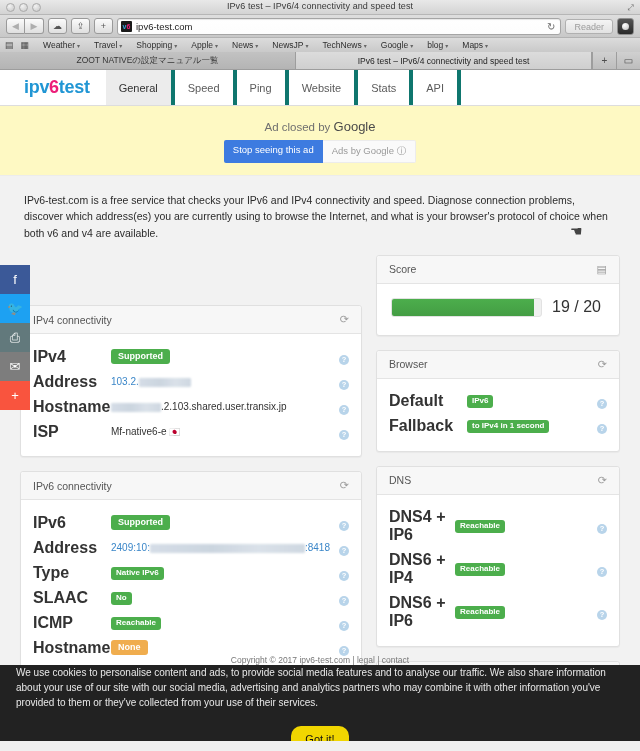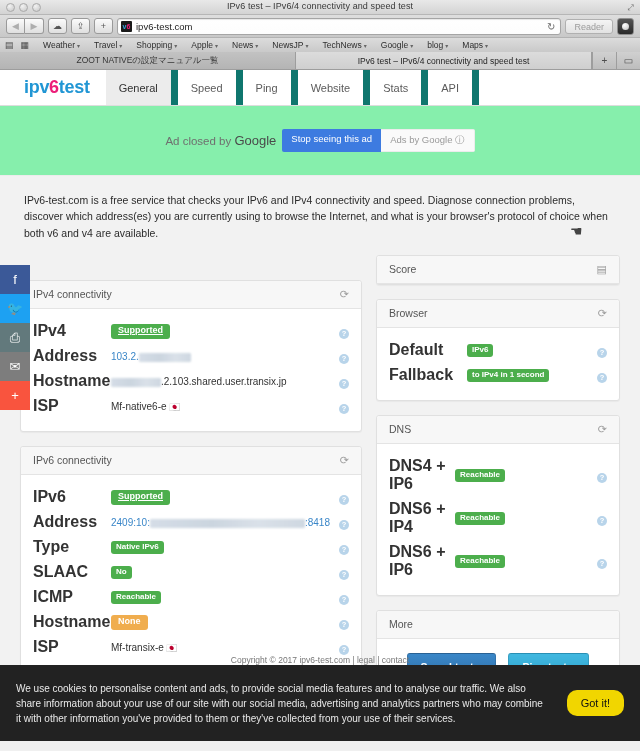--- a/index.html
+++ b/index.html
@@ -110,27 +110,27 @@
     display: flex; align-items: stretch; position: relative;
   }
   .logo {
     display: flex; align-items: center; padding: 0 16px 0 24px;
     font-size: 18px; font-weight: bold; letter-spacing: -.3px;
   }
   .logo .b { color: #2196d4; }
   .logo .p { color: #ec1e79; }
   .navtab {
     display: flex; align-items: center; padding: 0 13px;
-    font-size: 11px; color: #5b5b5b; border-right: 7px solid #0f766e;
+    font-size: 11px; color: #5b5b5b; border-right: 4px solid #0f766e;
   }
   .navtab.active { background: #ececec; color: #333; }
 
   .adzone {
-    height: 70px; background: #86efac; position: relative;
-    display: flex; flex-direction: row; align-items: center; justify-content: center;
+    height: 70px; background: #fef9c3; position: relative;
+    display: flex; flex-direction: column; align-items: center; justify-content: center;
     gap: 6px; border-bottom: 1px solid #ececec;
   }
   .adclosed { font-size: 11.5px; color: #6f6f6f; }
   .adclosed b { color: #4a4a4a; font-weight: normal; font-size: 13px; }
   .adbtns { display: flex; }
   .adstop {
     background: #3d7be0; color: #fff; font-size: 9.5px;
     padding: 4px 9px; border-radius: 2px 0 0 2px;
   }
   .adby {
@@ -181,21 +181,21 @@
   .q {
     display: inline-block; width: 10px; height: 10px; border-radius: 50%;
     background: #b8d4ea; color: #fff; font-size: 7.5px; line-height: 10px;
     text-align: center; font-weight: bold;
   }
 
   .badge {
     display: inline-block; color: #fff; font-size: 9px; font-weight: bold;
     padding: 2.5px 7px; border-radius: 3px; line-height: 1.1;
   }
-  .bg-green { background: #4cae4c; text-decoration: underline; }
+  .bg-green { background: #4cae4c; }
   .bg-green-sm { background: #4cae4c; font-size: 8px; padding: 2px 5px; }
   .bg-orange { background: #f0ad4e; }
   .addr { color: #3a86c8; }
   .blur {
     display: inline-block; vertical-align: middle; height: 9px;
     background: linear-gradient(90deg,#d3dce6,#c9d3de 40%,#d8e0e8 70%,#ccd6e0);
     border-radius: 1px; filter: blur(1.2px); opacity: .95;
   }
   .flag { font-size: 9px; }
 
@@ -220,20 +220,21 @@
 
   .footer {
     position: absolute; left: 0; right: 0; bottom: 76px; text-align: center;
     font-size: 8.5px; color: #777;
   }
 
   .cookie {
     position: absolute; left: 0; right: 0; bottom: 0; height: 76px;
     background: #222; display: flex; align-items: center; gap: 16px;
     padding: 0 16px;
+    flex-direction: column;
   }
   .cookietxt { flex: 1; color: #e8e8e8; font-size: 10px; line-height: 1.5; }
   .gotit {
     background: #f1d600; color: #111; font-size: 11px;
     padding: 7px 14px; border-radius: 10px; white-space: nowrap;
   }
 </style>
 </head>
 <body>
 
@@ -416,20 +417,28 @@
       </div>
     </div>
 
     <div class="colR">
 
       <div class="panel">
         <div class="phead">
           <span class="ptitle">Score</span>
           <span class="pico">▤</span>
         </div>
+        <div class="pbody">
+          <div class="scorebar">
+            <div class="track">
+              <div class="fill" id="score-fill" style="width: 95%; background: linear-gradient(rgb(76, 174, 76), rgb(68, 157, 68));"></div>
+            </div>
+            <div class="scoretxt">19 / 20</div>
+          </div>
+        </div>
       </div>
 
       <div class="panel">
         <div class="phead">
           <span class="ptitle">Browser</span>
           <span class="pico">⟳</span>
         </div>
         <div class="pbody">
           <table class="rows">
             <tbody>

